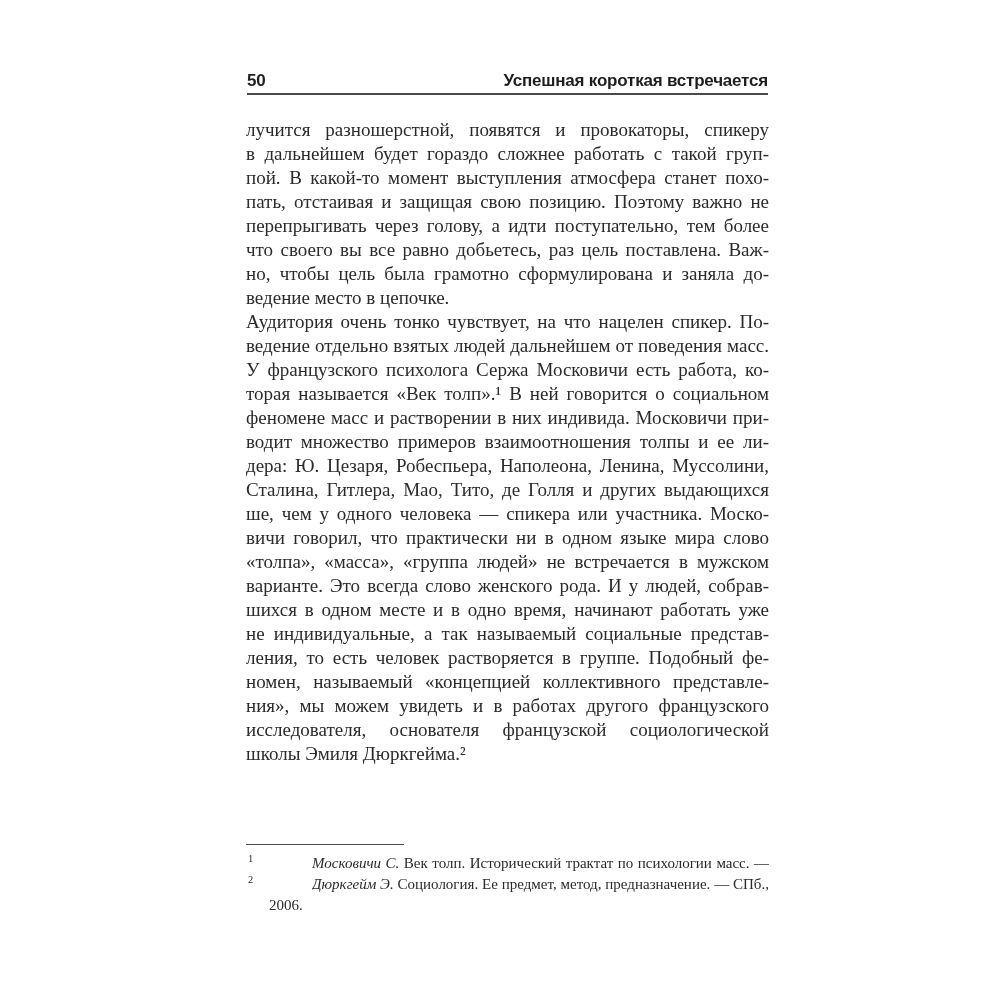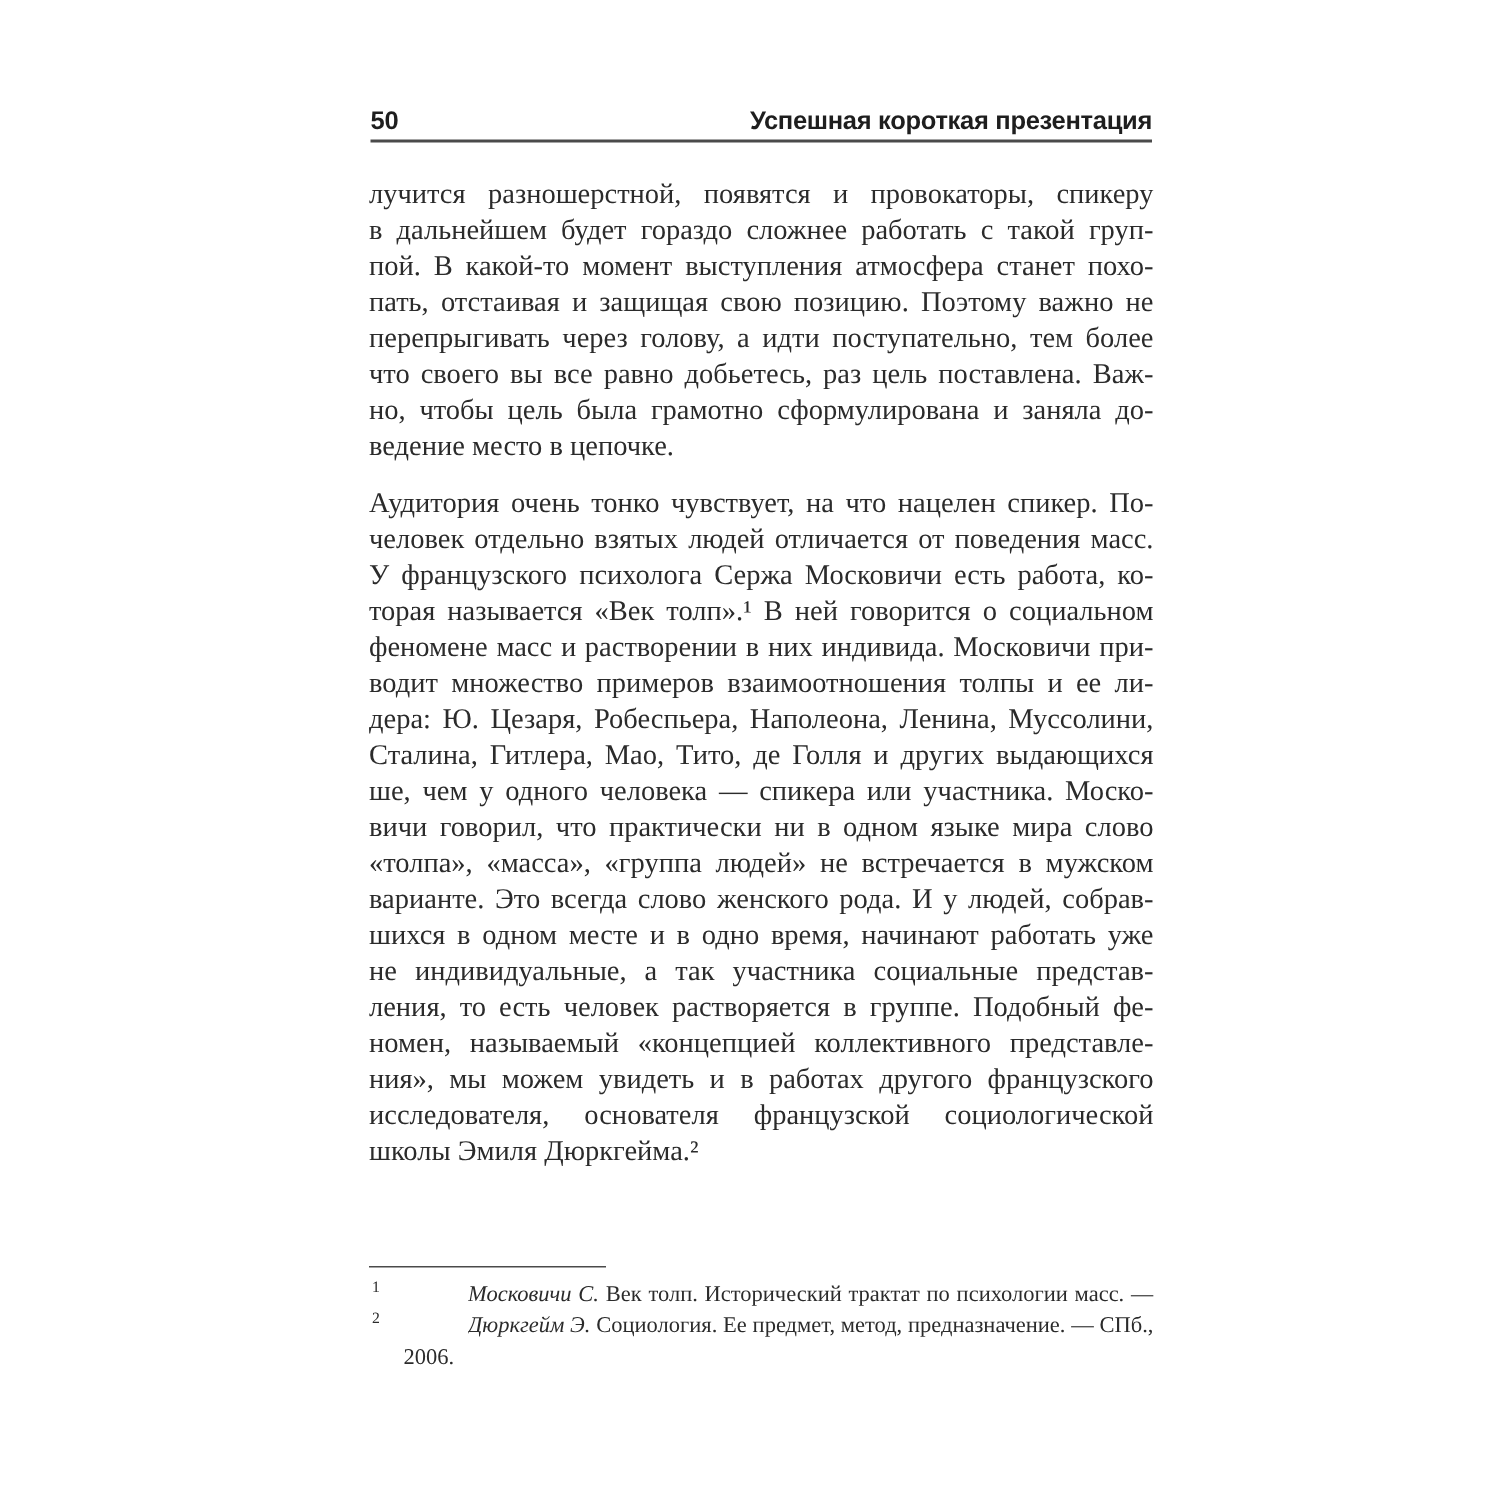--- a/index.html
+++ b/index.html
@@ -28,21 +28,21 @@
     font-weight: 700; font-size: 17px; line-height: 1;
     color: var(--header-text);
     letter-spacing: -0.2px;
   }
 
   
   .body-text {
     position: absolute; left: 246px; top: 118px; width: 523px;
     font-size: 19px; line-height: 24px; color: var(--text);
   }
-  .paragraph + .paragraph { margin-top: 14px; }
+  .paragraph + .paragraph { }
   .line {
     height: 24px; overflow: hidden;
     text-align: justify; text-align-last: justify;
   }
   .line.last { text-align-last: left; }
 
   
   .footnotes {
     position: absolute; left: 246px; top: 844px; width: 523px;
     font-size: 15px; line-height: 21px; color: var(--text);
@@ -60,49 +60,49 @@
   .fn-line1 i { font-style: italic; }
   .fn-line2 { height: 21px; overflow: hidden; text-align: left; }
 </style>
 </head>
 <body>
 
 <div class="page">
 
   <div class="page-header">
     <span>50</span>
-    <span>Успешная короткая презентация</span>
+    <span>Успешная короткая встречается</span>
   </div>
 
   <div class="body-text">
       <div class="paragraph">
         <div class="line">лучится разношерстной, появятся и провокаторы, спикеру</div>
         <div class="line">в дальнейшем будет гораздо сложнее работать с такой груп-</div>
         <div class="line">пой. В какой-то момент выступления атмосфера станет похо-</div>
         <div class="line">пать, отстаивая и защищая свою позицию. Поэтому важно не</div>
         <div class="line">перепрыгивать через голову, а идти поступательно, тем более</div>
         <div class="line">что своего вы все равно добьетесь, раз цель поставлена. Важ-</div>
         <div class="line">но, чтобы цель была грамотно сформулирована и заняла до-</div>
         <div class="line last">ведение место в цепочке.</div>
       </div>
       <div class="paragraph">
         <div class="line">Аудитория очень тонко чувствует, на что нацелен спикер. По-</div>
-        <div class="line">человек отдельно взятых людей отличается от поведения масс.</div>
+        <div class="line">ведение отдельно взятых людей дальнейшем от поведения масс.</div>
         <div class="line">У французского психолога Сержа Московичи есть работа, ко-</div>
         <div class="line">торая называется «Век толп».¹ В ней говорится о социальном</div>
         <div class="line">феномене масс и растворении в них индивида. Московичи при-</div>
         <div class="line">водит множество примеров взаимоотношения толпы и ее ли-</div>
         <div class="line">дера: Ю. Цезаря, Робеспьера, Наполеона, Ленина, Муссолини,</div>
         <div class="line">Сталина, Гитлера, Мао, Тито, де Голля и других выдающихся</div>
         <div class="line">ше, чем у одного человека — спикера или участника. Моско-</div>
         <div class="line">вичи говорил, что практически ни в одном языке мира слово</div>
         <div class="line">«толпа», «масса», «группа людей» не встречается в мужском</div>
         <div class="line">варианте. Это всегда слово женского рода. И у людей, собрав-</div>
         <div class="line">шихся в одном месте и в одно время, начинают работать уже</div>
-        <div class="line">не индивидуальные, а так участника социальные представ-</div>
+        <div class="line">не индивидуальные, а так называемый социальные представ-</div>
         <div class="line">ления, то есть человек растворяется в группе. Подобный фе-</div>
         <div class="line">номен, называемый «концепцией коллективного представле-</div>
         <div class="line">ния», мы можем увидеть и в работах другого французского</div>
         <div class="line">исследователя, основателя французской социологической</div>
         <div class="line last">школы Эмиля Дюркгейма.²</div>
       </div>
     </div>
 
   <div class="footnotes">
     <div class="footnote-rule"></div>

